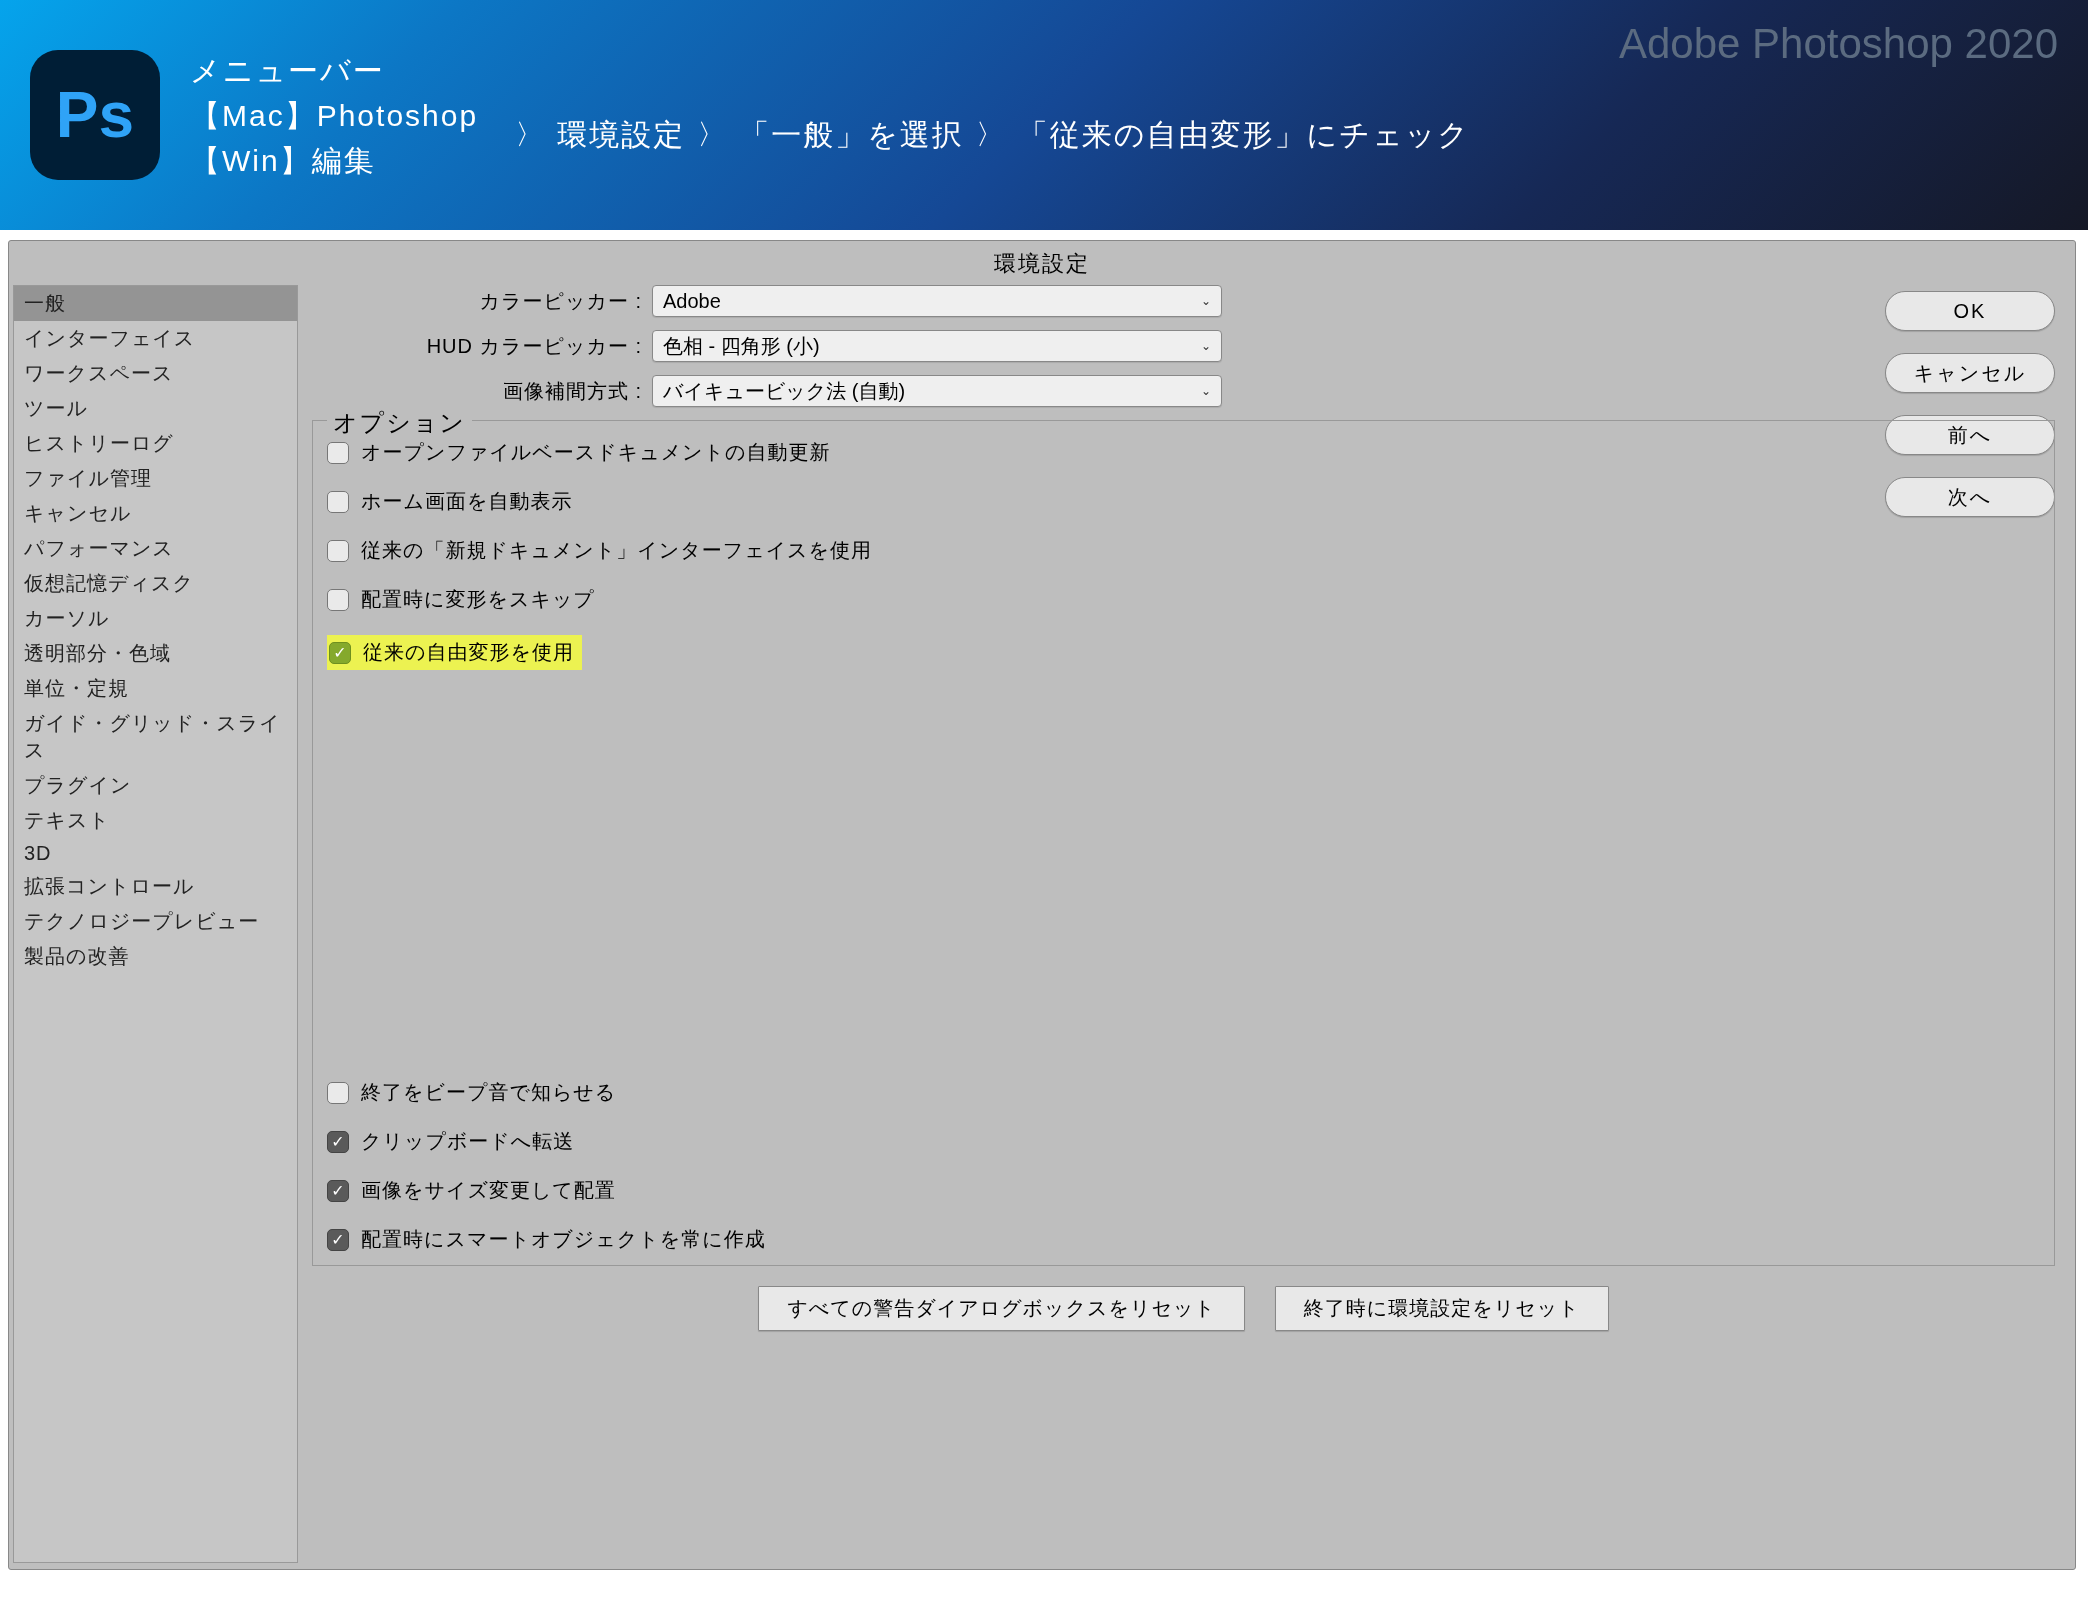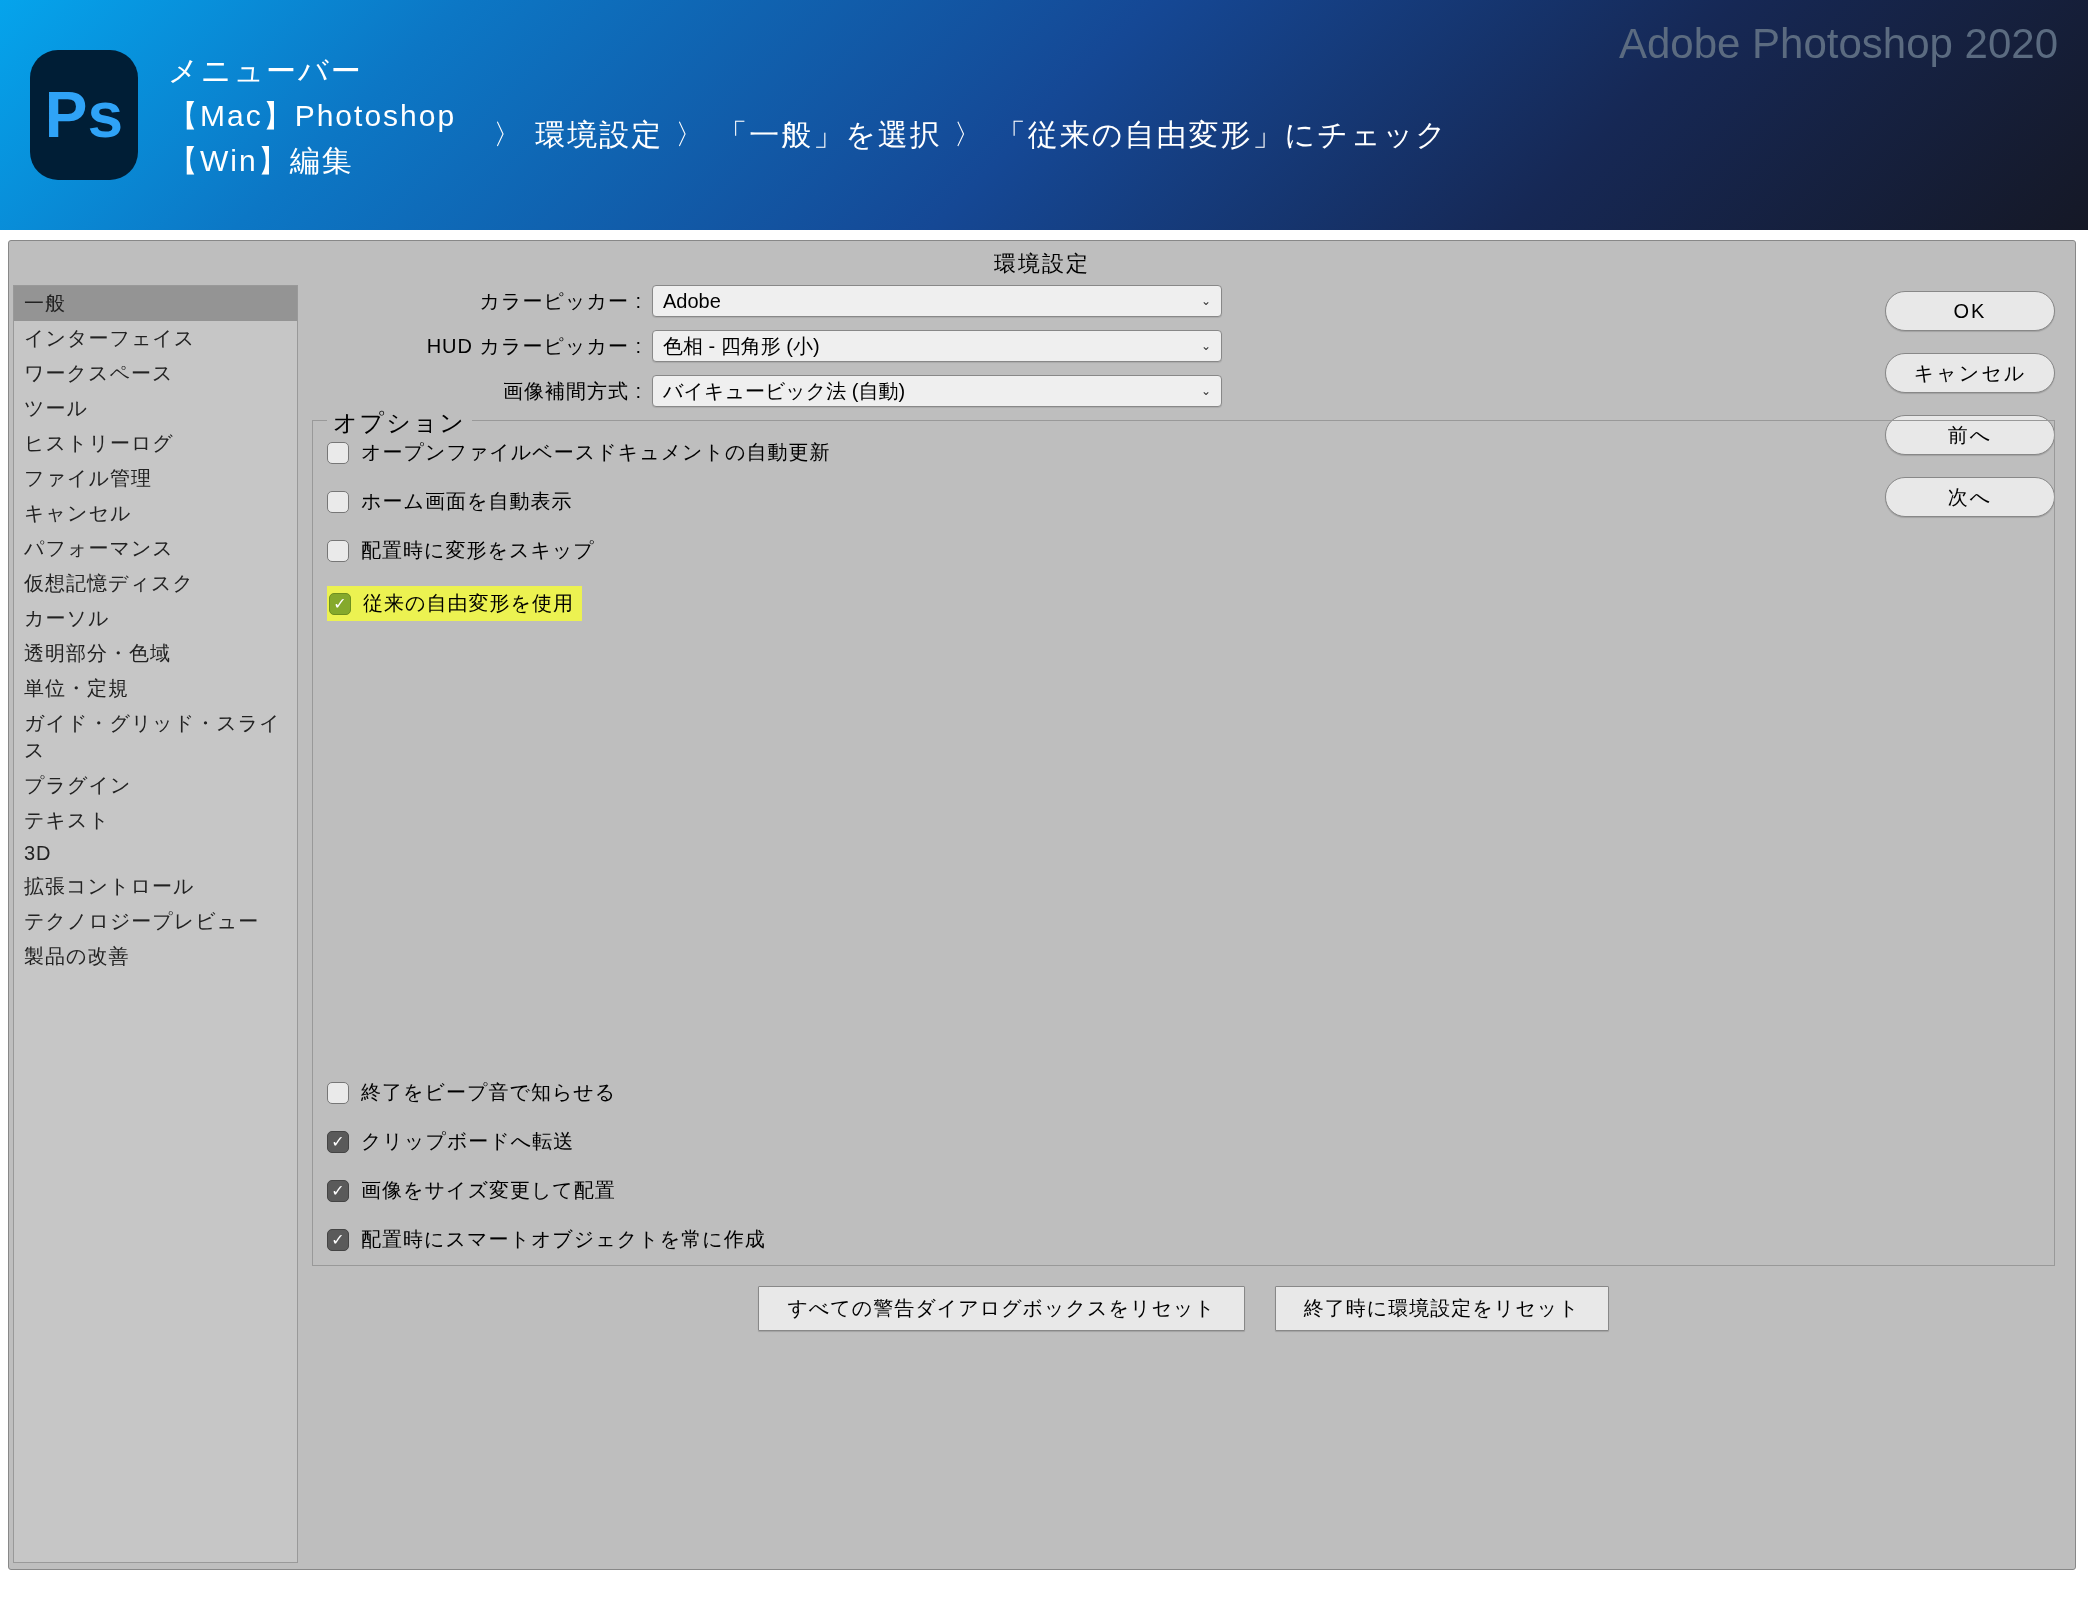--- a/index.html
+++ b/index.html
@@ -8,21 +8,21 @@
   .banner {
     height: 230px;
     background: linear-gradient(135deg, #05a4ec 0%, #0c77c5 20%, #154895 50%, #162855 75%, #151826 100%);
     display: flex;
     align-items: center;
     padding: 0 30px;
     position: relative;
     color: #fff;
   }
   .ps-logo {
-    width: 108px;
+    width: 130px;
     height: 130px;
     background: #001e36;
     border-radius: 28px;
     display: flex;
     align-items: center;
     justify-content: center;
     margin-right: 30px;
   }
   .ps-logo span { color: #2fa3f7; font-size: 64px; font-weight: 700; font-family: sans-serif; }
   .banner-text { font-size: 30px; line-height: 1.5; letter-spacing: 2px; flex-shrink: 0; }
@@ -235,20 +235,24 @@
                 <div class="check-row">
                   <div class="checkbox"></div>
                   <span class="check-label">オープンファイルベースドキュメントの自動更新</span>
                 </div>
                 <div class="check-row">
                   <div class="checkbox"></div>
                   <span class="check-label">ホーム画面を自動表示</span>
                 </div>
                 <div class="check-row">
                   <div class="checkbox"></div>
+                  <span class="check-label">従来の「新規ドキュメント」インターフェイスを使用</span>
+                </div>
+                <div class="check-row">
+                  <div class="checkbox"></div>
                   <span class="check-label">配置時に変形をスキップ</span>
                 </div>
                 <div class="check-row">
                   <span class="hl">
                     <div class="checkbox checked">✓</div>
                     <span class="check-label">従来の自由変形を使用</span>
                   </span>
                 </div>
               </div>
             <div class="opt-col2" id="opts-right">

